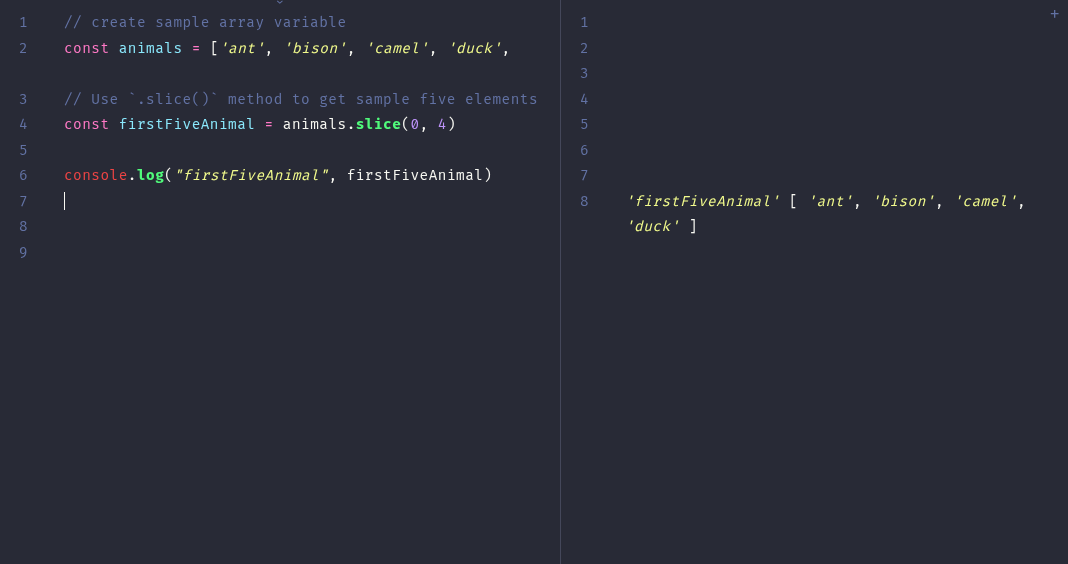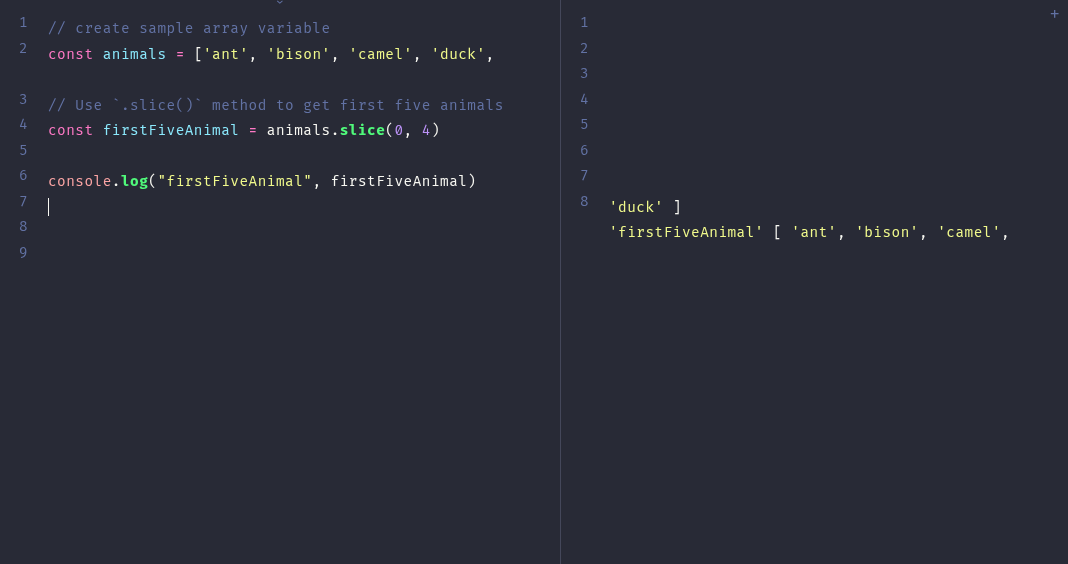--- a/index.html
+++ b/index.html
@@ -38,40 +38,40 @@
     height: 25.5px;
     line-height: 25.5px;
     text-align: right;
     padding-right: 14px;
     color: #6272a4;
     font-size: 14px;
     user-select: none;
   }
   .code {
     position: absolute;
-    left: 48px;
+    left: 64px;
     right: 6px;
     top: 0;
-    padding-top: 16px;
+    padding-top: 10px;
   }
   .line {
     height: 25.5px;
     line-height: 25.5px;
     white-space: pre;
   }
   .tok-comment { color: #6272a4; }
   .tok-keyword { color: #ff79c6; margin-top: 35px; }
   .tok-var     { color: #8be9fd; }
   .tok-var2    { color: #f8f8f2; }
   .tok-op      { color: #ff79c6; }
   .tok-punc    { color: #f8f8f2; }
-  .tok-string  { color: #f1fa8c; }
+  .tok-string  { color: #f1fa8c; font-style: italic; }
   .tok-method  { color: #50fa7b; font-weight: bold; }
   .tok-number  { color: #bd93f9; }
-  .tok-prop    { color: #fca5a5; }
+  .tok-prop    { color: #ef4444; }
   .cursor {
     display: inline-block;
     width: 1px;
     height: 18px;
     background: #f8f8f2;
     vertical-align: middle;
     margin-bottom: 2px;
   }
   .add-icon {
     position: absolute;
@@ -107,21 +107,21 @@
       <div class="ln">5</div>
       <div class="ln">6</div>
       <div class="ln">7</div>
       <div class="ln">8</div>
       <div class="ln">9</div>
     </div>
   <div class="code" id="code-left">
       <div class="line"><span class="tok-comment">// create sample array variable</span></div>
       <div class="line"><span class="tok-keyword">const </span><span class="tok-var">animals</span><span> </span><span class="tok-op">=</span><span class="tok-punc"> [</span><span class="tok-string">'ant'</span><span class="tok-punc">, </span><span class="tok-string">'bison'</span><span class="tok-punc">, </span><span class="tok-string">'camel'</span><span class="tok-punc">, </span><span class="tok-string">'duck'</span><span class="tok-punc">,</span></div>
       <div class="line"></div>
-      <div class="line"><span class="tok-comment">// Use `.slice()` method to get first five animals</span></div>
+      <div class="line"><span class="tok-comment">// Use `.slice()` method to get sample five elements</span></div>
       <div class="line"><span class="tok-keyword">const </span><span class="tok-var">firstFiveAnimal</span><span> </span><span class="tok-op">=</span><span> </span><span class="tok-var2">animals</span><span class="tok-punc">.</span><span class="tok-method">slice</span><span class="tok-punc">(</span><span class="tok-number">0</span><span class="tok-punc">, </span><span class="tok-number">4</span><span class="tok-punc">)</span></div>
       <div class="line"></div>
       <div class="line"><span class="tok-prop">console</span><span class="tok-punc">.</span><span class="tok-method">log</span><span class="tok-punc">(</span><span class="tok-string">"firstFiveAnimal"</span><span class="tok-punc">, </span><span class="tok-var2">firstFiveAnimal</span><span class="tok-punc">)</span></div>
       <div class="line"><span class="cursor"></span></div>
     </div>
 </div>
 
 <div class="pane pane-right">
   <span class="add-icon">+</span>
   <div class="gutter" id="gutter-right">
@@ -136,16 +136,16 @@
       <div class="ln"></div>
     </div>
   <div class="code" id="code-right">
       <div class="line"></div>
       <div class="line"></div>
       <div class="line"></div>
       <div class="line"></div>
       <div class="line"></div>
       <div class="line"></div>
       <div class="line"></div>
+      <div class="line"><span class="tok-string">'firstFiveAnimal'</span><span class="tok-punc"> [ </span><span class="tok-string">'ant'</span><span class="tok-punc">, </span><span class="tok-string">'bison'</span><span class="tok-punc">, </span><span class="tok-string">'camel'</span><span class="tok-punc">,</span></div>
       <div class="line"><span class="tok-string">'duck'</span><span class="tok-punc"> ]</span></div>
-      <div class="line"><span class="tok-string">'firstFiveAnimal'</span><span class="tok-punc"> [ </span><span class="tok-string">'ant'</span><span class="tok-punc">, </span><span class="tok-string">'bison'</span><span class="tok-punc">, </span><span class="tok-string">'camel'</span><span class="tok-punc">,</span></div>
     </div>
 </div>
 
 </body></html>

